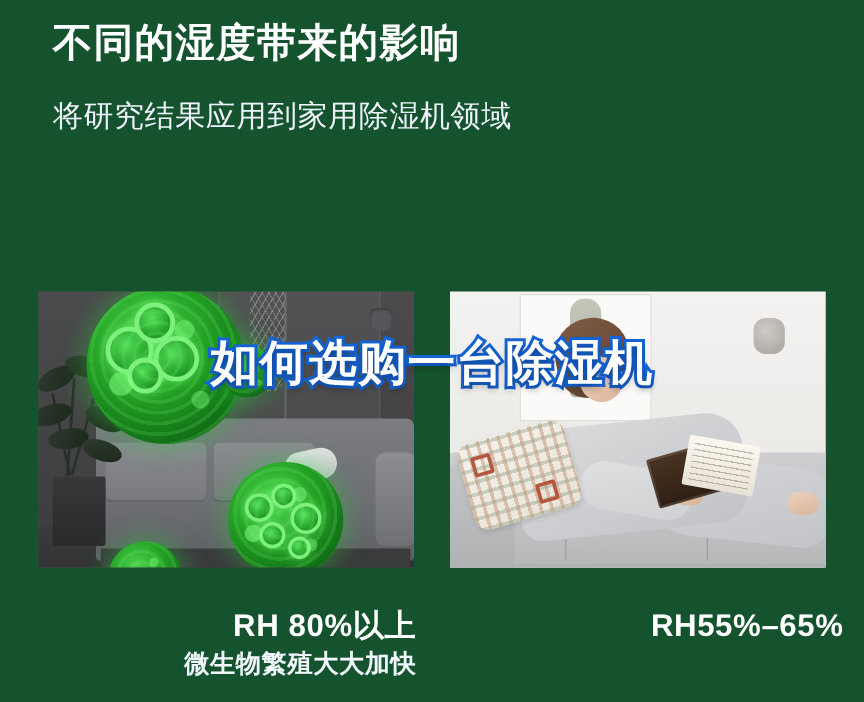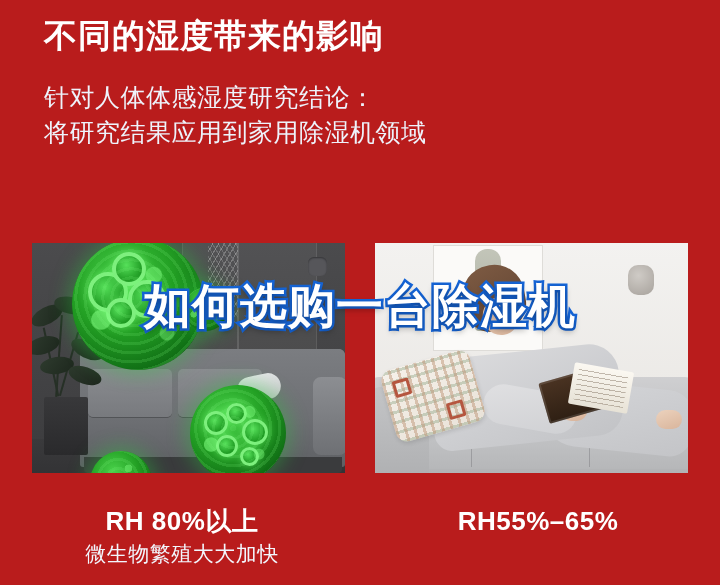--- a/index.html
+++ b/index.html
@@ -3,21 +3,21 @@
 <meta charset="utf-8">
 <style>
   html,body{margin:0;padding:0;}
   body{
     width:720px;height:585px;
     background:#0F4CBE;
     font-family:"Liberation Sans","DejaVu Sans",sans-serif;
     overflow:hidden;
     position:relative;
   }
-  .poster{position:absolute;inset:0;background:#b91c1c;}
+  .poster{position:absolute;inset:0;background:#14532d;}
 
   
   .headline{
     position:absolute;left:44px;top:16px;
     font-size:33px;font-weight:bold;color:#ffffff;
     letter-spacing:1px;line-height:1.2;white-space:nowrap;
   }
 
   
   .intro{
@@ -125,43 +125,42 @@
     background:linear-gradient(180deg,#4a3322,#2e1f13);border-radius:2px;
     box-shadow:inset 0 0 0 2px rgba(255,255,255,.12);}
   .r-book-r{position:absolute;left:196px;bottom:64px;width:60px;height:42px;transform:rotate(10deg);
     background:linear-gradient(180deg,#fbf8f1,#e7e2d6);border-radius:2px;}
   .r-book-lines{position:absolute;inset:5px;
     background:repeating-linear-gradient(0deg,rgba(90,70,50,.35) 0 1px,transparent 1px 5px);}
 
   
   .overlay-title{
     position:absolute;left:50%;top:275px;transform:translateX(-50%);
-    font-size:47px;font-weight:bold;color:#ffffff;white-space:nowrap;
+    font-size:40px;font-weight:bold;color:#ffffff;white-space:nowrap;
     letter-spacing:1px;
     -webkit-text-stroke:5px #1565D8;
     paint-order:stroke fill;
     text-shadow:0 3px 6px rgba(0,0,0,.35);
   }
 
   
-  .caption{position:absolute;top:505px;width:330px;text-align:center;color:#ffffff;}
+  .caption{position:absolute;top:505px;width:330px;text-align:right;color:#ffffff;}
   .caption.left{left:17px;}
   .caption.right{left:373px;}
   .caption .big{font-size:26px;font-weight:bold;letter-spacing:.5px;line-height:1.25;}
-  .caption .small{font-size:21px;font-weight:normal;letter-spacing:.5px;line-height:1.5;color:#f2f6fd;}
+  .caption .small{font-size:21px;font-weight:bold;letter-spacing:.5px;line-height:1.5;color:#f2f6fd;}
 </style>
 </head>
 <body>
 
 <div class="poster">
 
   <div class="headline">不同的湿度带来的影响</div>
 
   <div class="intro">
-    <div class="line">针对人体体感湿度研究结论：</div>
     <div class="line">将研究结果应用到家用除湿机领域</div>
   </div>
 
   <div class="photos">
 
     <div class="photo left">
       <div class="l-wall"></div>
       <div class="l-panel a"></div>
       <div class="l-panel b"></div>
       <div class="l-lamp"></div>

